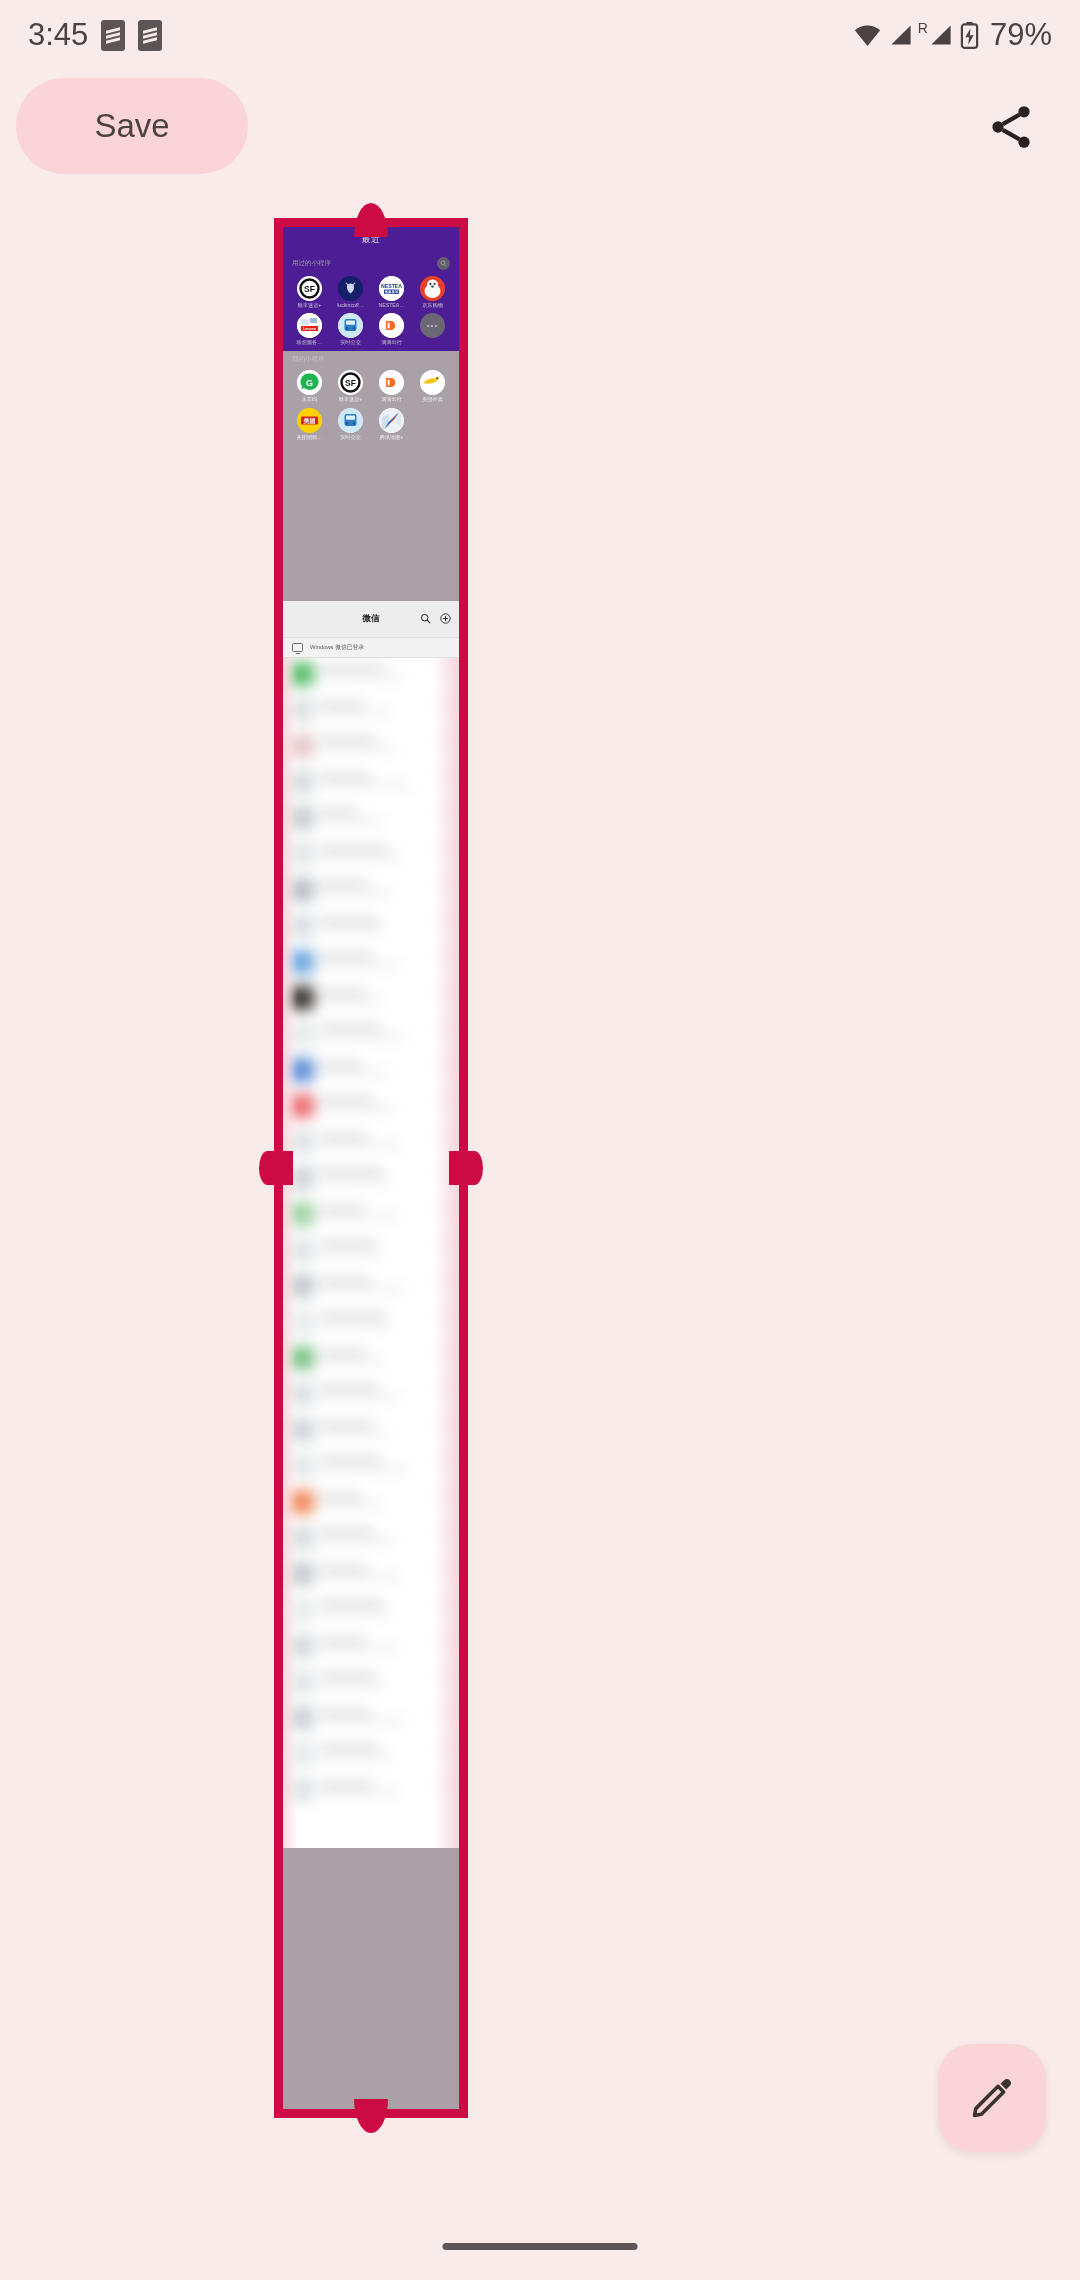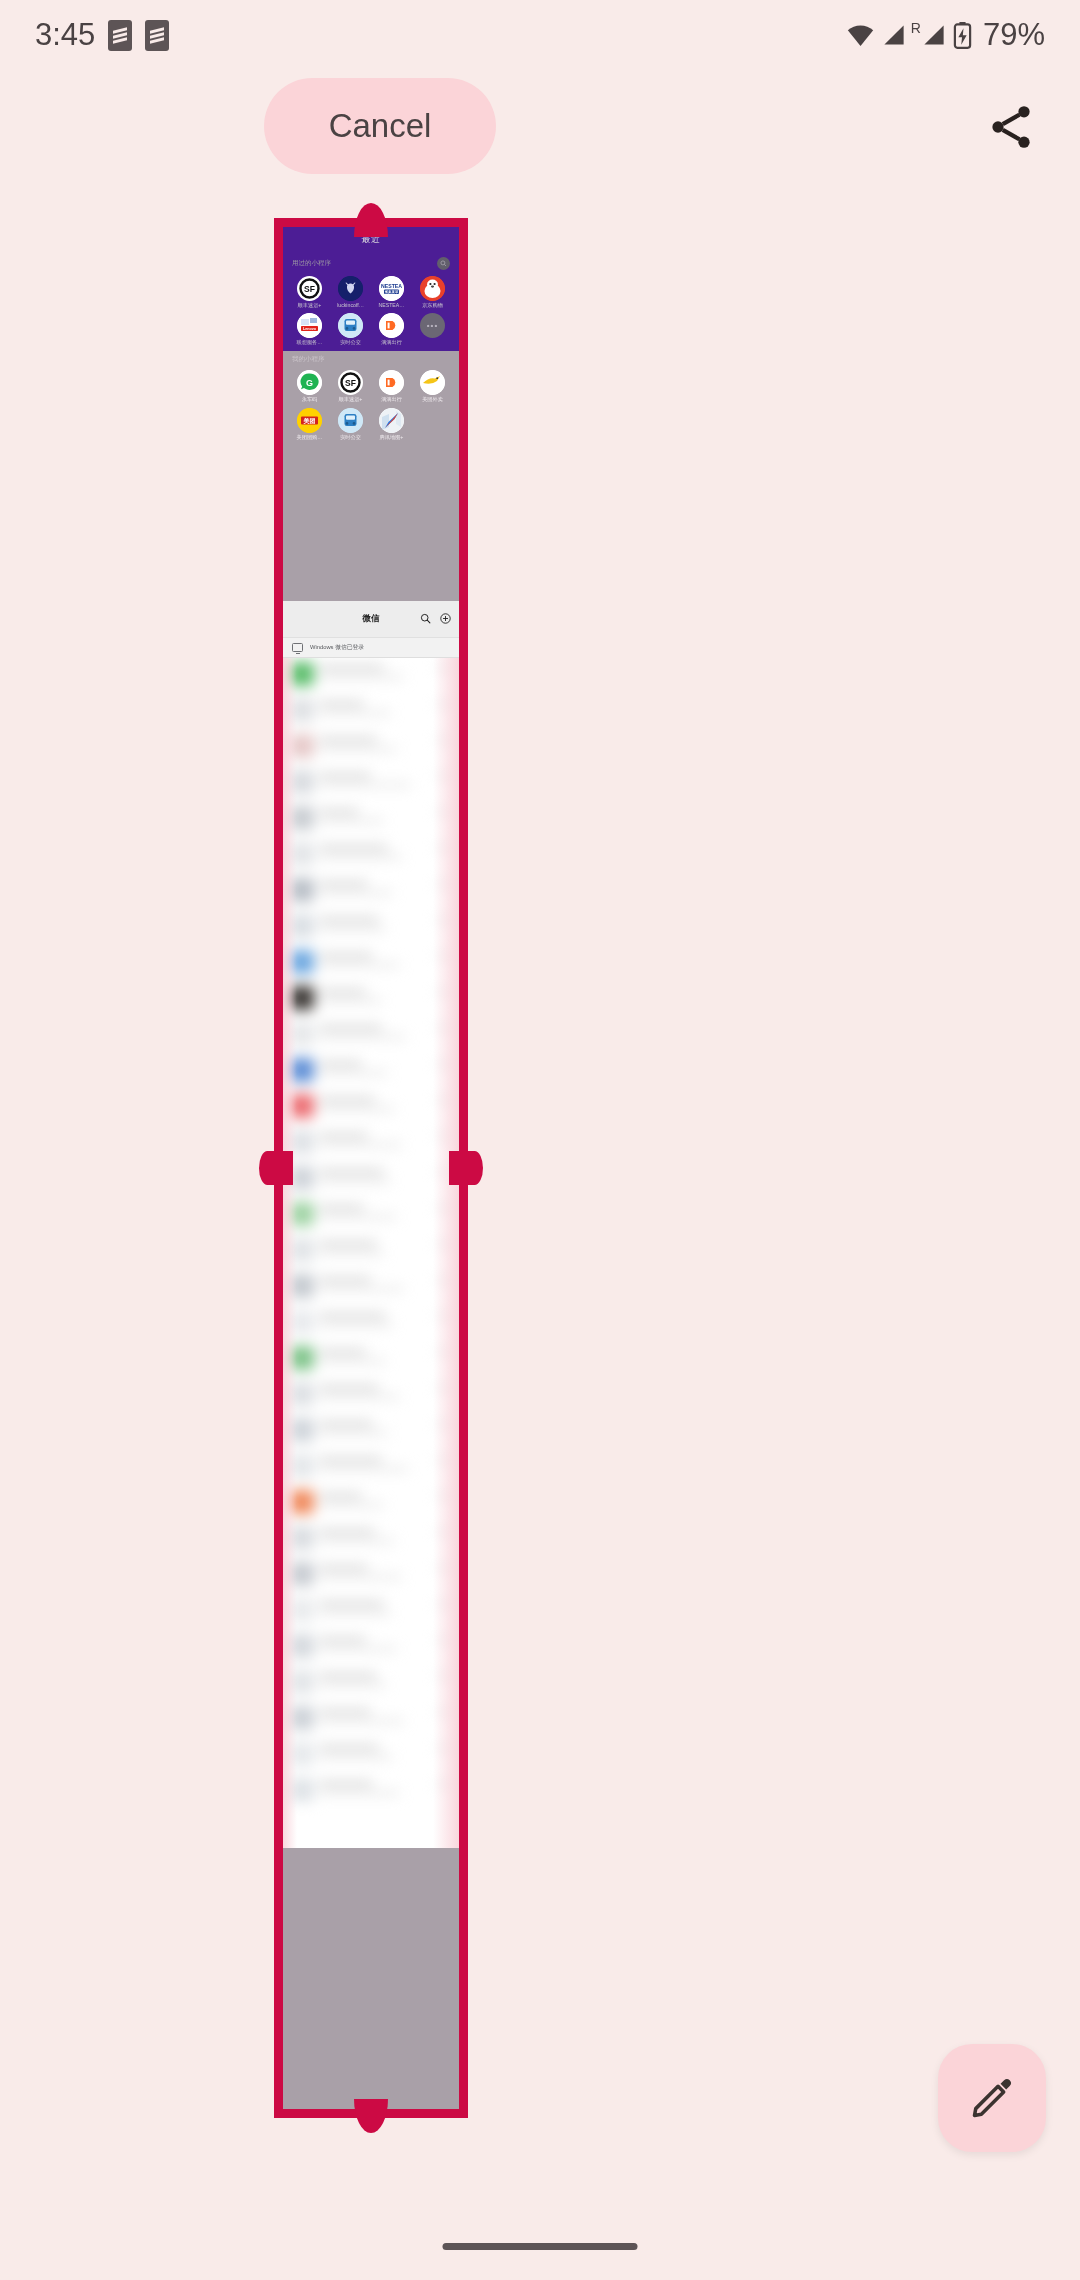--- a/index.html
+++ b/index.html
@@ -8,21 +8,21 @@
     background:#f9ebe9;
     font-family:"Liberation Sans", sans-serif;
     overflow:hidden;
   }
   .screen { position:relative; width:1080px; height:2280px; background:#f9ebe9; }
 
   
   .status-bar {
     position:absolute; top:0; left:0; width:1080px; height:70px;
     display:flex; align-items:center; justify-content:space-between;
-    padding:0 35px;
+    padding:0 28px;
   }
   .sb-left { display:flex; align-items:center; gap:13px; }
   .sb-clock { font-size:31px; color:#4a4243; letter-spacing:0px; }
   .sb-badge {
     width:24px; height:31px; background:#5d5456; border-radius:3px;
     display:flex; flex-direction:column; align-items:center; justify-content:center; gap:2px;
   }
   .sb-badge i { display:block; width:14px; height:3px; background:#f9ebe9; transform:skewY(-14deg); }
   .sb-right { display:flex; align-items:center; gap:7px; }
   .icn-wifi { width:29px; height:22px; }
@@ -197,21 +197,21 @@
       <svg class="icn-bat" viewBox="0 0 14 22">
         <rect x="4.5" y="0" width="5" height="2" fill="#4a4243"></rect>
         <rect x="0.8" y="2" width="12.4" height="19" rx="2" fill="none" stroke="#4a4243" stroke-width="1.8"></rect>
         <path d="M7.8 5 L3.6 12.4 L6.6 12.4 L6.0 18.5 L10.4 10.8 L7.3 10.8 Z" fill="#4a4243"></path>
       </svg>
       <span class="sb-pct">79%</span>
     </div>
   </div>
 
   <div class="action-bar">
-    <button class="btn-pill" id="btn-cancel">Cancel</button>
+    <button class="btn-pill" id="btn-save">Save</button>
     <div class="share-btn">
       <svg width="52" height="52" viewBox="0 0 24 24">
         <circle cx="18" cy="5" r="2.6" fill="#29211f"></circle>
         <circle cx="6" cy="12" r="2.6" fill="#29211f"></circle>
         <circle cx="18" cy="19" r="2.6" fill="#29211f"></circle>
         <line x1="8.2" y1="10.7" x2="15.9" y2="6.3" stroke="#29211f" stroke-width="2"></line>
         <line x1="8.2" y1="13.3" x2="15.9" y2="17.7" stroke="#29211f" stroke-width="2"></line>
       </svg>
     </div>
   </div>

